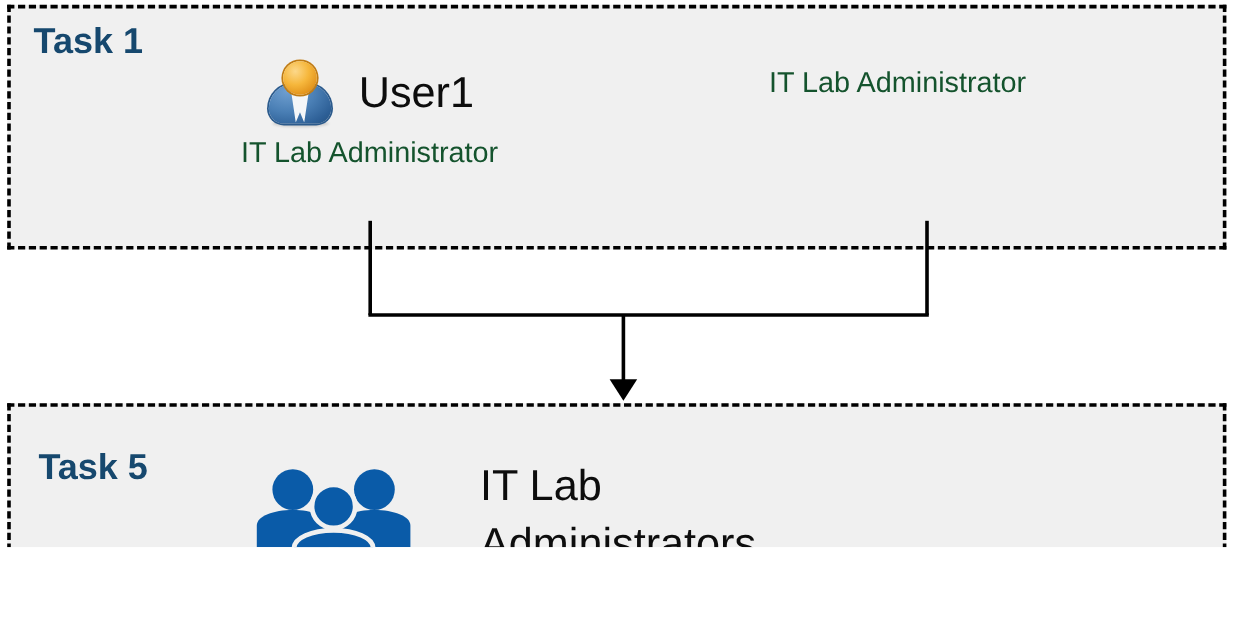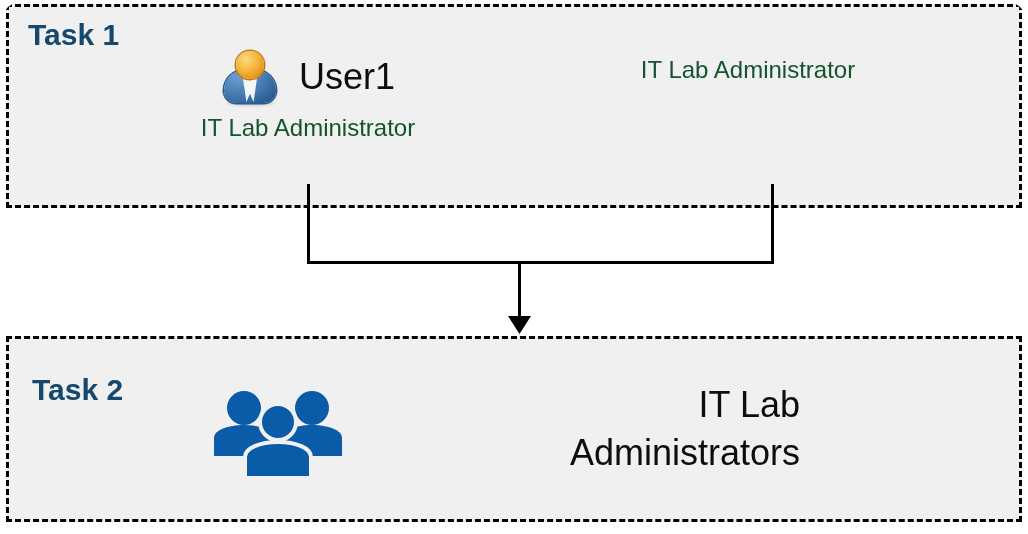--- a/index.html
+++ b/index.html
@@ -6,24 +6,23 @@
     margin: 0;
     padding: 0;
     background: #ffffff;
   }
   body {
     font-family: "Liberation Sans", sans-serif;
   }
   #canvas {
     position: relative;
     width: 1028px;
-    height: 534px;
+    height: 456px;
     background: #ffffff;
     overflow: hidden;
-    border-radius: 26px;
   }
 
   
   .task-box {
     position: absolute;
     background: #f0f0f0;
     border: 3px dashed #000000;
     box-sizing: border-box;
   }
   #task1-box { left: 6px;  top: 4px;   width: 1016px; height: 204px; }
@@ -127,21 +126,21 @@
     height: 92px;
   }
   #group-icon svg { display: block; width: 136px; height: 92px; }
 
   
   #group-label {
     position: absolute;
     left: 400px;
     top: 381px;
     width: 400px;
-    text-align: right;
+    text-align: left;
     font-size: 36px;
     line-height: 48px;
     color: #0d0d0d;
     white-space: pre-line;
   }
 
   
   #connector {
     position: absolute;
     left: 0;
@@ -172,21 +171,21 @@
     </div>
     <div class="person-role">IT Lab Administrator</div>
   </div>
 
   <div id="person-guest" class="person">
     <div class="person-role">IT Lab Administrator</div>
   </div>
 
   <div id="task2-box" class="task-box"></div>
 
-  <div id="task2-label" class="task-label">Task 2</div>
+  <div id="task2-label" class="task-label">Task 5</div>
 
   <div id="group-icon">
     <svg viewBox="0 0 136 92" xmlns="http://www.w3.org/2000/svg">
 
       <circle cx="34" cy="20" r="17" fill="#0A5BA8"></circle>
       <path d="M4 68 L4 50 C4 42 18 37 34 37 C50 37 64 42 64 50 L64 68 Z" fill="#0A5BA8"></path>
 
       <circle cx="102" cy="20" r="17" fill="#0A5BA8"></circle>
       <path d="M72 68 L72 50 C72 42 86 37 102 37 C118 37 132 42 132 50 L132 68 Z" fill="#0A5BA8"></path>
 

